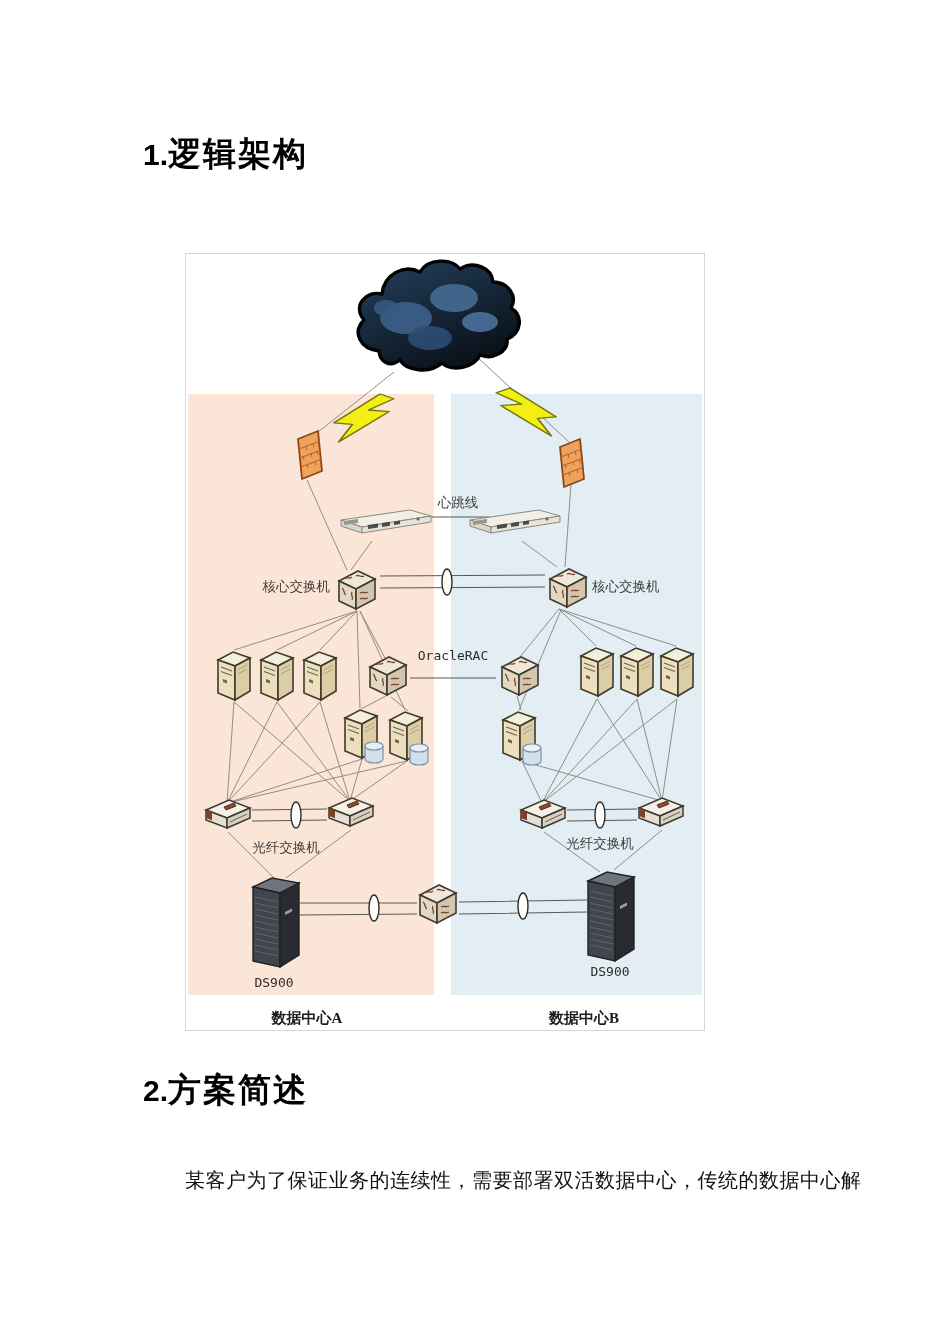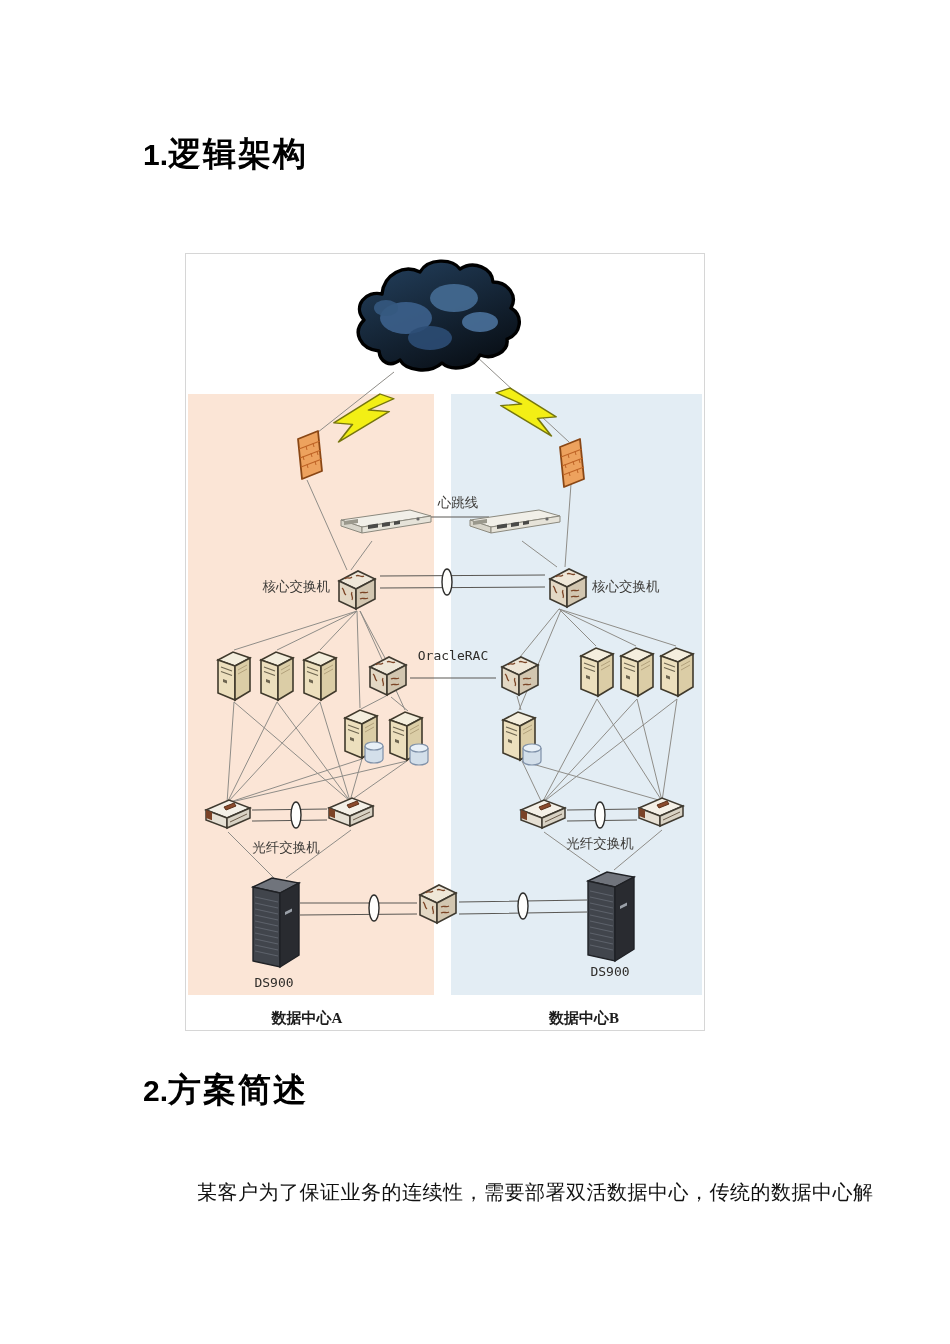--- a/index.html
+++ b/index.html
@@ -5,21 +5,21 @@
   html,body{margin:0;padding:0;background:#fff;}
   .page{position:relative;width:950px;height:1344px;background:#ffffff;overflow:hidden;
         font-family:"Liberation Serif",serif;}
   .doc-heading{position:absolute;margin:0;white-space:nowrap;color:#000;}
   .doc-heading .num{font-family:"Liberation Sans",sans-serif;font-weight:bold;font-size:30px;}
   .doc-heading .zh{font-family:"Liberation Serif",serif;font-weight:600;font-size:33px;letter-spacing:2px;}
   #heading1{left:143px;top:132px;}
   #heading2{left:143px;top:1068px;}
   .figure{position:absolute;left:145px;top:237px;width:518px;height:776px;
           border:1px solid #d6d6d6;background:#fff;text-decoration:underline;}
-  .body-text{position:absolute;left:181px;top:1163px;margin:16px;font-size:20px;color:#111;
+  .body-text{position:absolute;left:181px;top:1163px;margin:4px;font-size:20px;color:#111;
              white-space:nowrap;letter-spacing:0.5px;font-family:"Liberation Serif",serif;}
   
   .ln{stroke:#8f8d88;stroke-width:1;fill:none;}
   .ln2{stroke:#5a5854;stroke-width:1.1;fill:none;}
   text.zh{font-family:"Liberation Serif",serif;font-size:13.5px;fill:#3d3b38;}
   text.mono{font-family:"DejaVu Sans Mono",monospace;font-size:13px;fill:#2e2c29;}
   text.dc{font-family:"Liberation Serif",serif;font-weight:bold;font-size:15px;fill:#1c1c1c;}
 </style>
 </head>
 <body>

